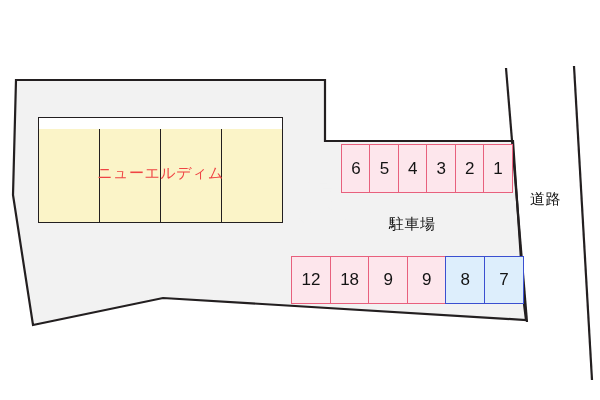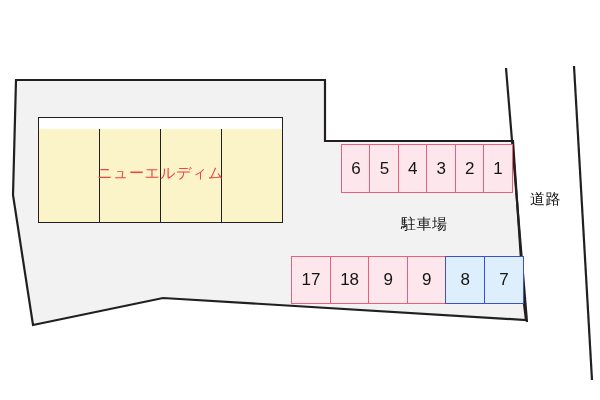--- a/index.html
+++ b/index.html
@@ -136,21 +136,21 @@
 
   
   .map-label {
     position: absolute;
     font-size: 15px;
     color: #141414;
     white-space: nowrap;
     letter-spacing: 0.5px;
   }
   #label-parking {
-    left: 401px;
+    left: 389px;
     top: 215px;
   }
   #label-road {
     left: 530px;
     top: 190px;
   }
 </style>
 </head>
 <body>
 
@@ -180,21 +180,21 @@
   <div class="park-row" id="park-row-top">
     <div class="park-cell pink">6</div>
     <div class="park-cell pink">5</div>
     <div class="park-cell pink">4</div>
     <div class="park-cell pink">3</div>
     <div class="park-cell pink">2</div>
     <div class="park-cell pink">1</div>
   </div>
 
   <div class="park-row" id="park-row-bottom">
-    <div class="park-cell pink">17</div>
+    <div class="park-cell pink">12</div>
     <div class="park-cell pink">18</div>
     <div class="park-cell pink">9</div>
     <div class="park-cell pink">9</div>
     <div class="park-cell blue">8</div>
     <div class="park-cell blue">7</div>
   </div>
 
   <div class="map-label" id="label-parking">駐車場</div>
   <div class="map-label" id="label-road">道路</div>
 

